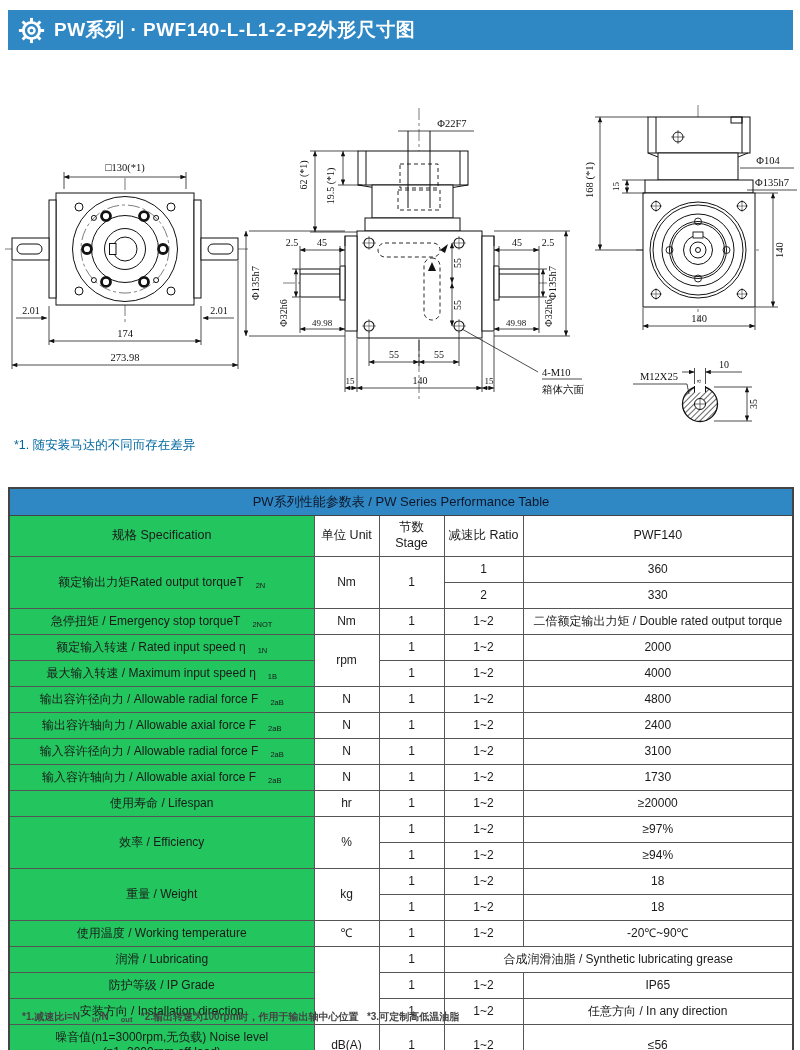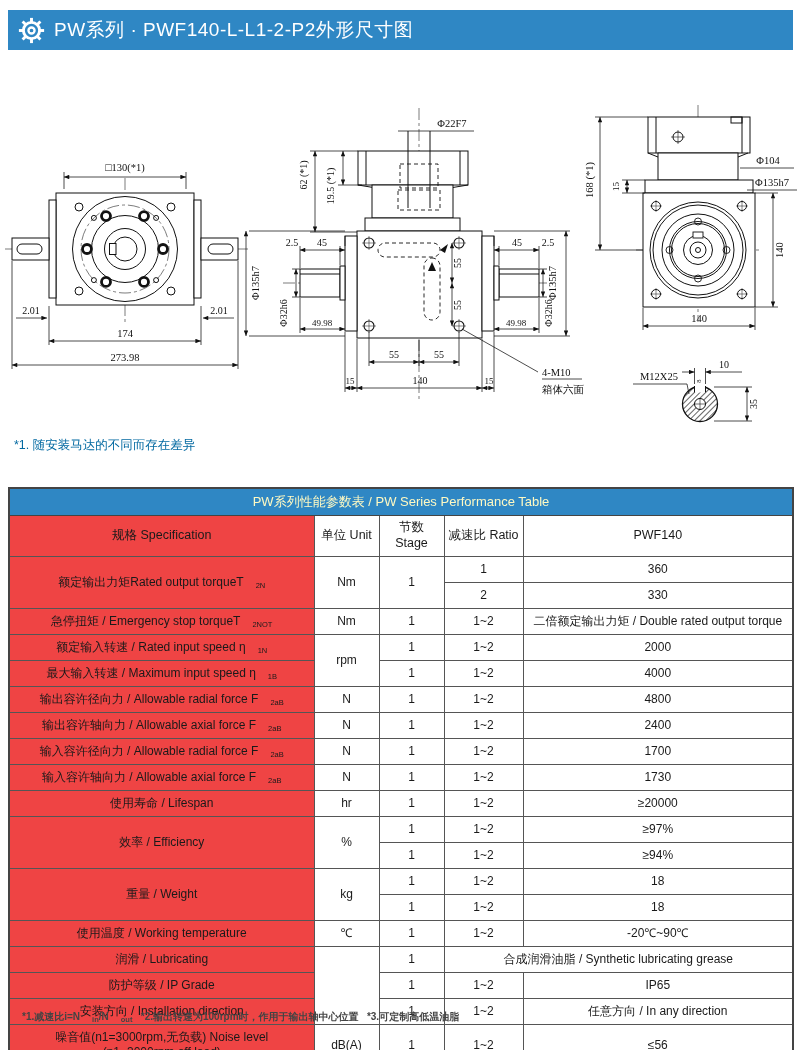--- a/index.html
+++ b/index.html
@@ -3,21 +3,21 @@
 <meta charset="utf-8">
 <style>
   html,body{margin:0;padding:0;background:#fff;}
   body{width:800px;height:1050px;position:relative;overflow:hidden;
        font-family:"Liberation Sans",sans-serif;color:#1a1a1a;}
 
   
   .titlebar{position:absolute;left:8px;top:10px;width:785px;height:40px;
     background:#2f87c4;display:flex;align-items:center;gap:9px;padding-left:10px;
     box-sizing:border-box;}
-  .titlebar .ttl-text{color:#fff;font-size:19px;font-weight:normal;letter-spacing:.5px;}
+  .titlebar .ttl-text{color:#fff;font-size:19px;font-weight:bold;letter-spacing:.5px;}
 
   
   #drw{position:absolute;left:0;top:0;width:800px;height:470px;}
   #drw .ln{stroke:#111;stroke-width:1;fill:#fff;}
   #drw .lnn{stroke:#111;stroke-width:1;fill:none;}
   #drw .thin{stroke:#111;stroke-width:.6;fill:none;}
   #drw .cl{stroke:#444;stroke-width:.7;fill:none;stroke-dasharray:12 3 3 3;}
   #drw .dsh{stroke:#111;stroke-width:.9;fill:none;stroke-dasharray:4 3;}
   #drw .dim{stroke:#111;stroke-width:.75;fill:none;}
   #drw text{font-family:"Liberation Serif",serif;font-size:10.5px;fill:#111;text-anchor:middle;}
@@ -29,22 +29,22 @@
   .footnote{position:absolute;left:22px;top:1010px;font-size:10px;font-weight:bold;color:#444;
     white-space:pre-wrap;}
   .footnote sub,.spec sub{font-size:7.5px;}
 
   
   .tblwrap{position:absolute;left:8px;top:487px;width:784px;}
   table{border-collapse:collapse;width:784px;table-layout:fixed;}
   td{border:1px solid #555;text-align:center;vertical-align:middle;
      font-size:12px;padding:1px 3px;height:23px;background:#fff;color:#1a1a1a;
      overflow:hidden;white-space:pre-line;line-height:1.25;}
-  td.spec{background:#ef4444;}
-  td.ttl{background:#2f87c4;color:#fef9c3;font-size:13px;height:24px;border-color:#444;}
+  td.spec{background:#22c55e;}
+  td.ttl{background:#2f87c4;color:#0f172a;font-size:13px;height:24px;border-color:#444;}
   tr.hdr td{height:38px;font-size:12.5px;}
   tr.tall td{height:38px;}
   table{border:2px solid #444;}
   sub{vertical-align:-2px;padding-left:12px;}
 </style>
 </head>
 <body>
 
 <div class="titlebar">
   <svg width="27" height="27" viewBox="0 0 24 24">
@@ -423,21 +423,21 @@
           <td>N</td>
           <td>1</td>
           <td>1~2</td>
           <td>2400</td>
         </tr>
         <tr>
           <td class="spec">输入容许径向力 / Allowable radial force F<sub>2aB</sub></td>
           <td>N</td>
           <td>1</td>
           <td>1~2</td>
-          <td>1700</td>
+          <td>3100</td>
         </tr>
         <tr>
           <td class="spec">输入容许轴向力 / Allowable axial force F<sub>2aB</sub></td>
           <td>N</td>
           <td>1</td>
           <td>1~2</td>
           <td>1730</td>
         </tr>
         <tr>
           <td class="spec">使用寿命 / Lifespan</td>

